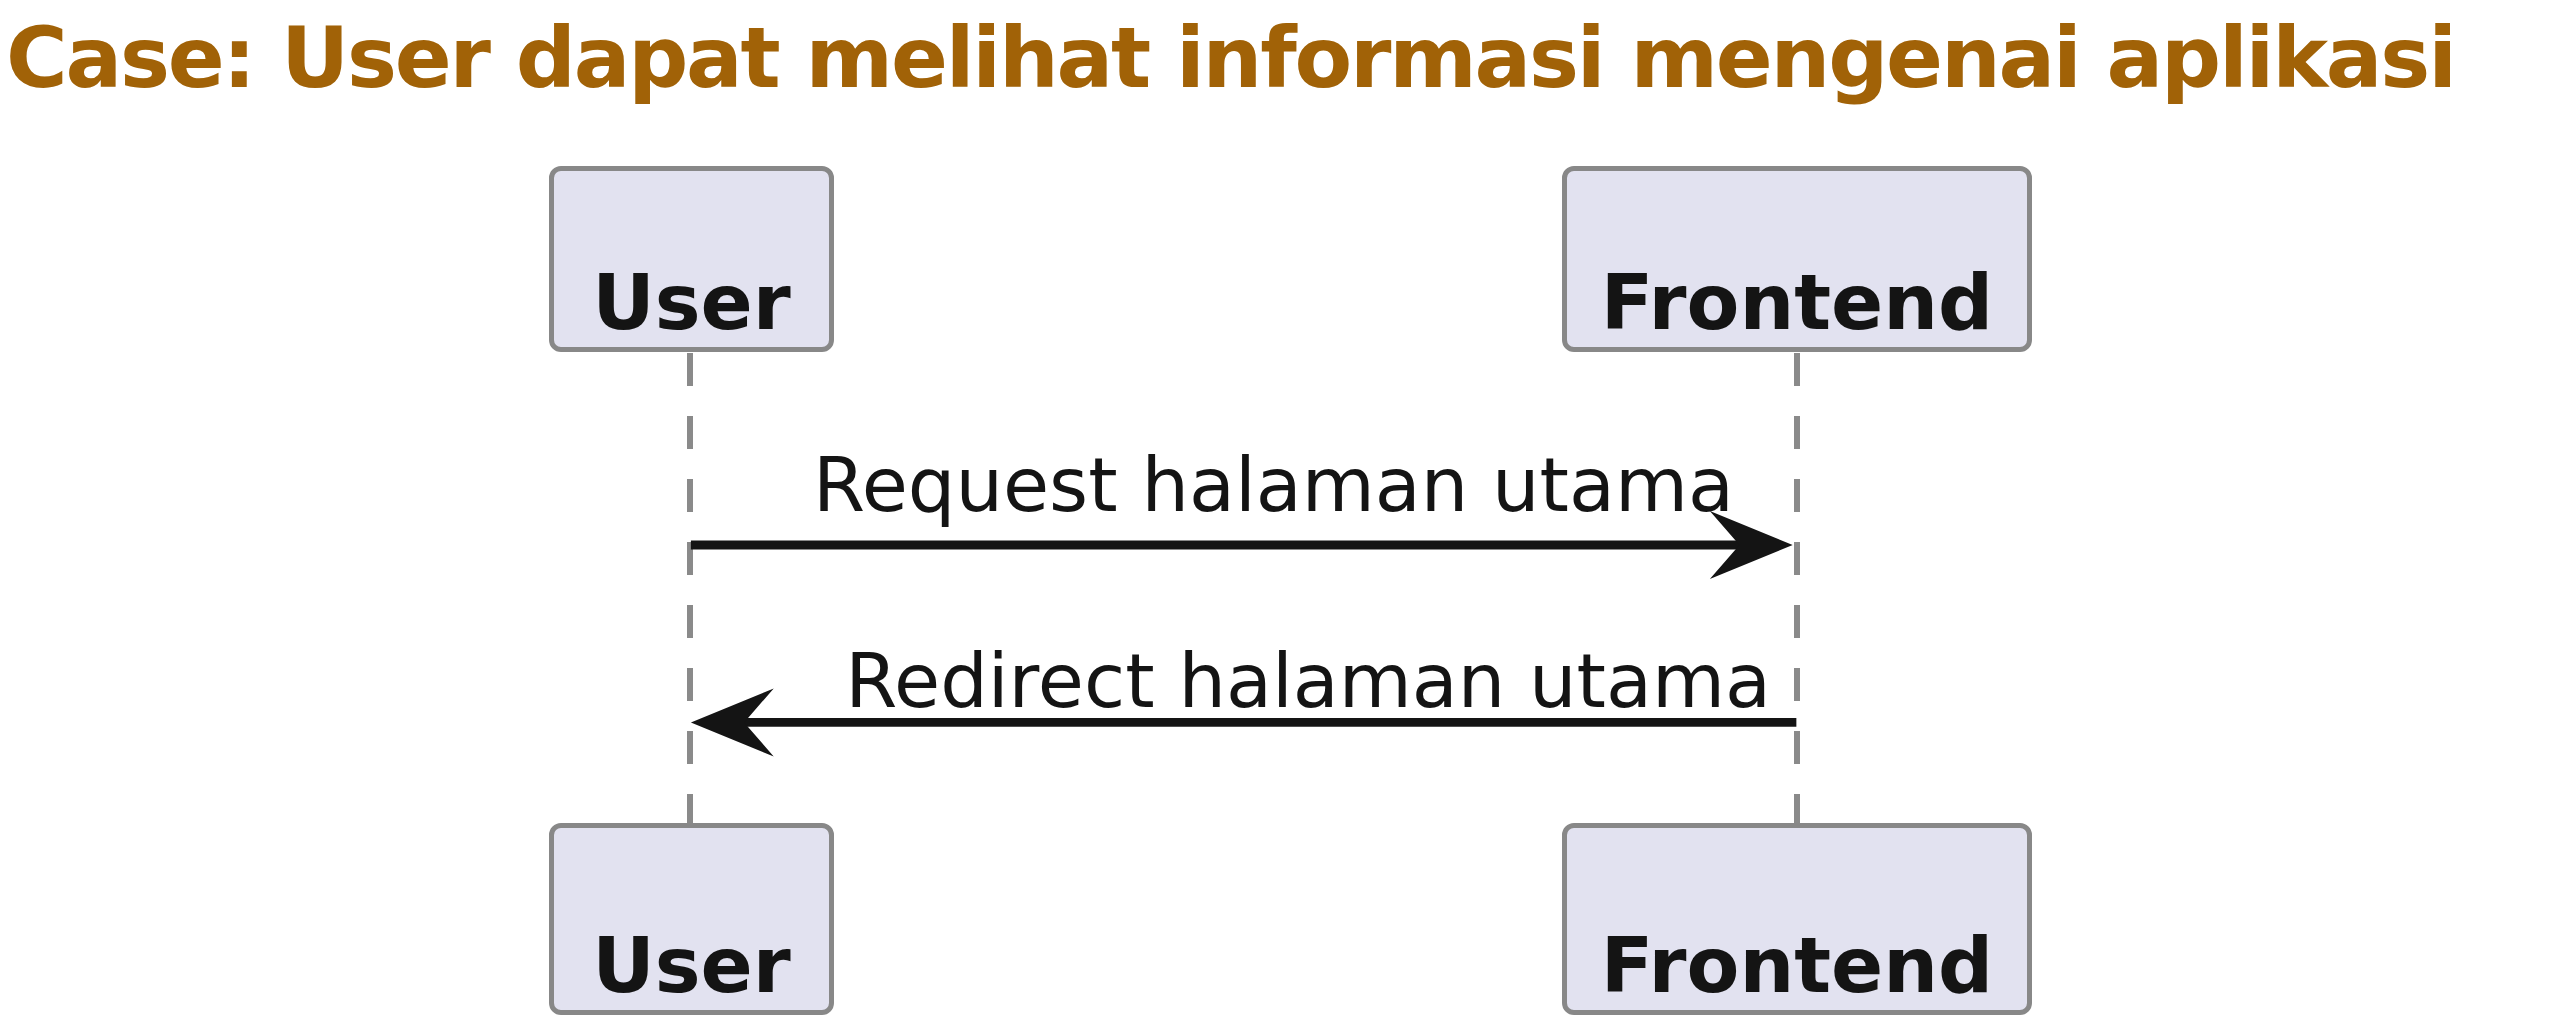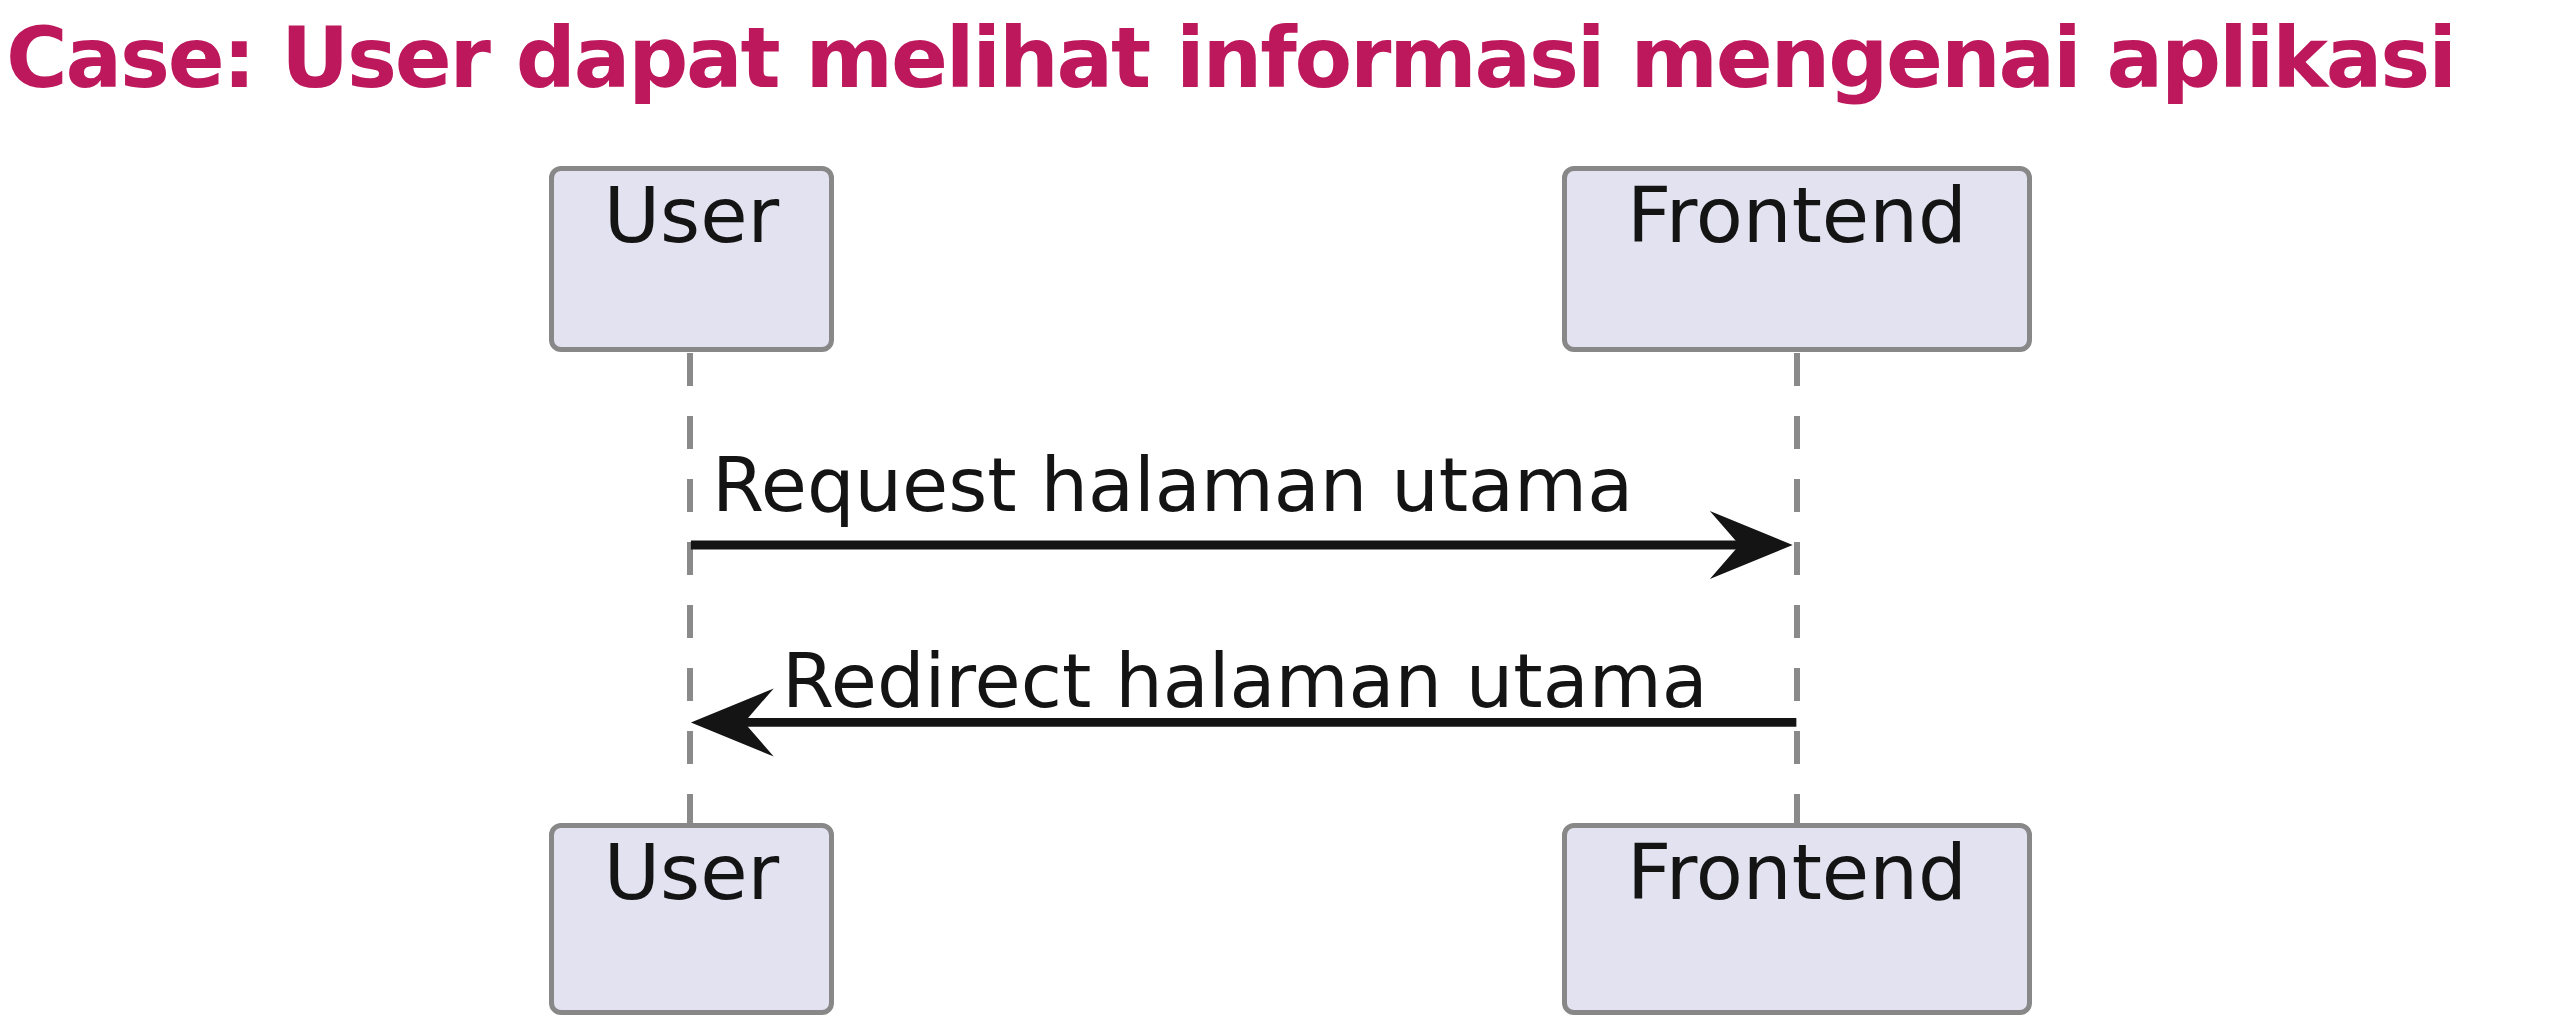--- a/index.html
+++ b/index.html
@@ -25,46 +25,47 @@
     color: #141414;
     white-space: nowrap;
     line-height: 1.15;
   }
   .pbox {
     position: absolute;
     background: #E2E2F0;
     border: 5.2px solid #888888;
     border-radius: 12px;
     display: flex;
-    align-items: flex-start;
+    align-items: flex-end;
     justify-content: center;
     font-size: 77px;
     color: #141414;
     z-index: 3;
     box-sizing: border-box;
+    font-weight: bold;
   }
   .pbox.user-top      { left: 549px;  top: 166px;  width: 285px; height: 186px; }
   .pbox.frontend-top  { left: 1562px; top: 166px;  width: 470px; height: 186px; }
   .pbox.user-bottom   { left: 549px;  top: 823px; width: 285px; height: 192px; }
   .pbox.frontend-bottom { left: 1562px; top: 823px; width: 470px; height: 192px; }
   .lifeline {
     position: absolute;
     top: 353px;
     height: 470px;
     width: 6px;
     z-index: 1;
     background-image: repeating-linear-gradient(to bottom, #8A8A8A 0 33px, transparent 33px 63px);
   }
   .lifeline.user-lifeline     { left: 687px; }
   .lifeline.frontend-lifeline { left: 1794px; }
   .msg-label {
     position: absolute;
-    left: 712px;
+    left: 668px;
     width: 1103px;
-    text-align: left;
+    text-align: right;
     font-size: 75px;
     color: #141414;
     white-space: nowrap;
     z-index: 2;
     box-sizing: border-box;
   }
   .msg-label.msg1 { top: 441px; padding-right: 37px; }
   .msg-label.msg2 { top: 620px; padding-left: 70px; margin-top: 17px; }
   .arrow-layer {
     position: absolute;
@@ -73,21 +74,21 @@
     height: 1033px;
     z-index: 2;
     pointer-events: none;
   }
 </style>
 </head>
 <body style="background: rgb(255, 255, 255);">
 
 <div class="canvas">
 
-  <div class="diagram-title" style="color: #be185d;">Case: User dapat melihat informasi mengenai aplikasi</div>
+  <div class="diagram-title" style="color: #a16207;">Case: User dapat melihat informasi mengenai aplikasi</div>
 
   <div class="lifeline user-lifeline" style="background-image: repeating-linear-gradient(rgb(138, 138, 138) 0px, rgb(138, 138, 138) 33px, transparent 33px, transparent 63px);"></div>
   <div class="lifeline frontend-lifeline" style="background-image: repeating-linear-gradient(rgb(138, 138, 138) 0px, rgb(138, 138, 138) 33px, transparent 33px, transparent 63px);"></div>
 
   <div class="pbox user-top" style="background: rgb(226, 226, 240); border-color: rgb(136, 136, 136); color: rgb(20, 20, 20);">
     <span>User</span>
   </div>
   <div class="pbox frontend-top" style="background: rgb(226, 226, 240); border-color: rgb(136, 136, 136); color: rgb(20, 20, 20);">
     <span>Frontend</span>
   </div>

